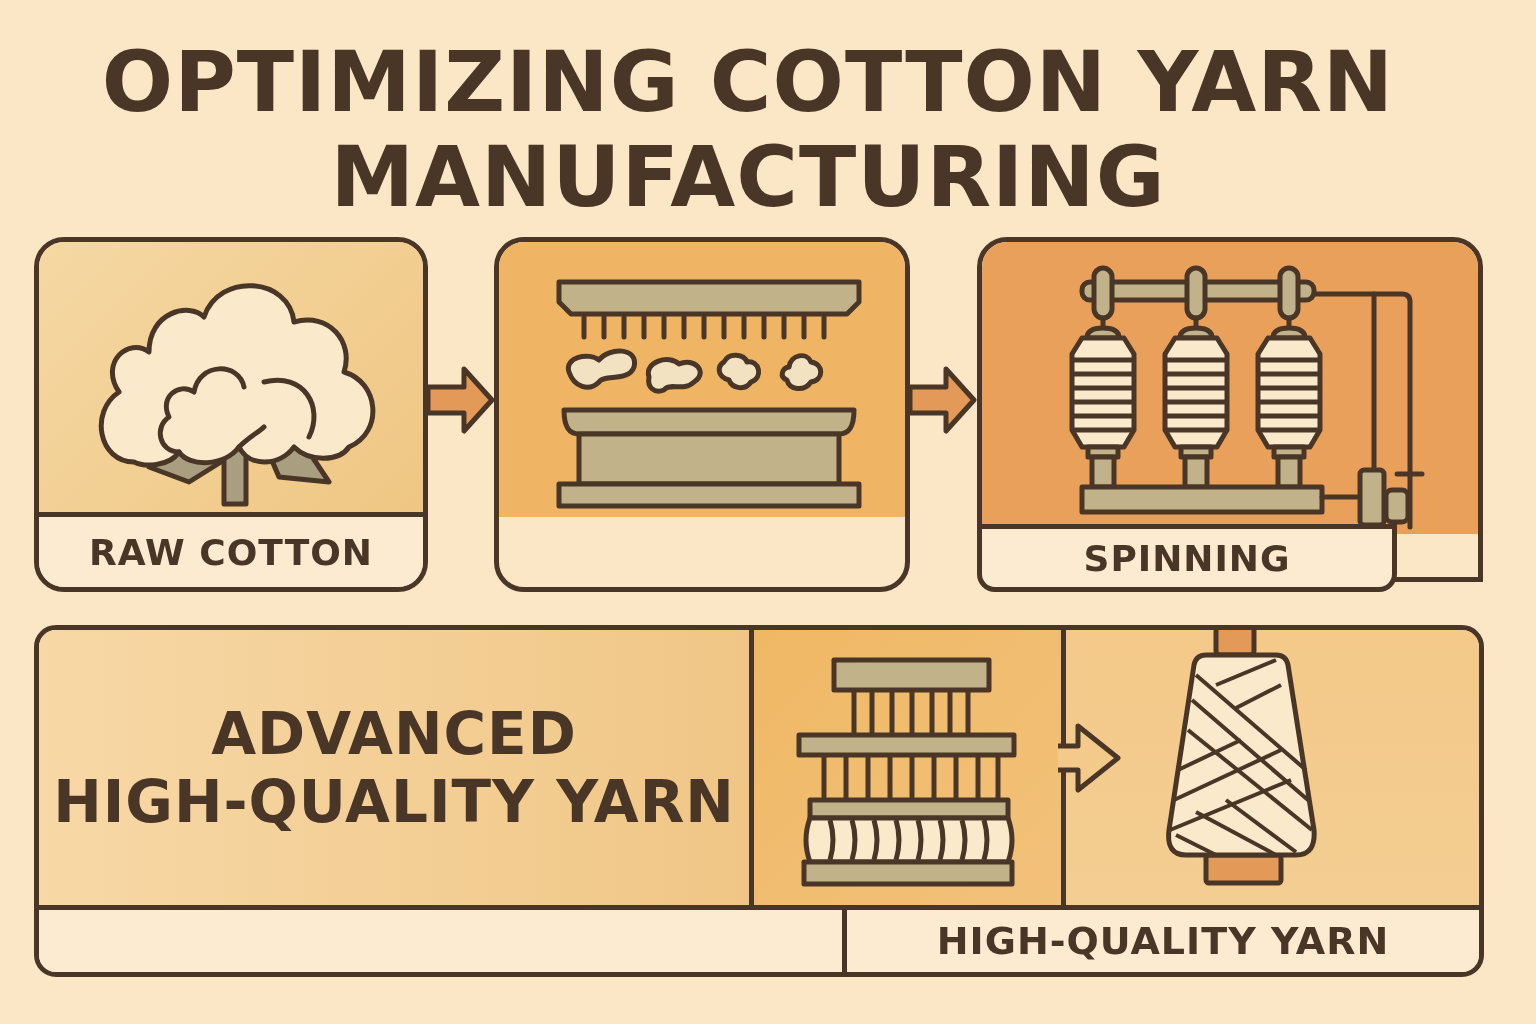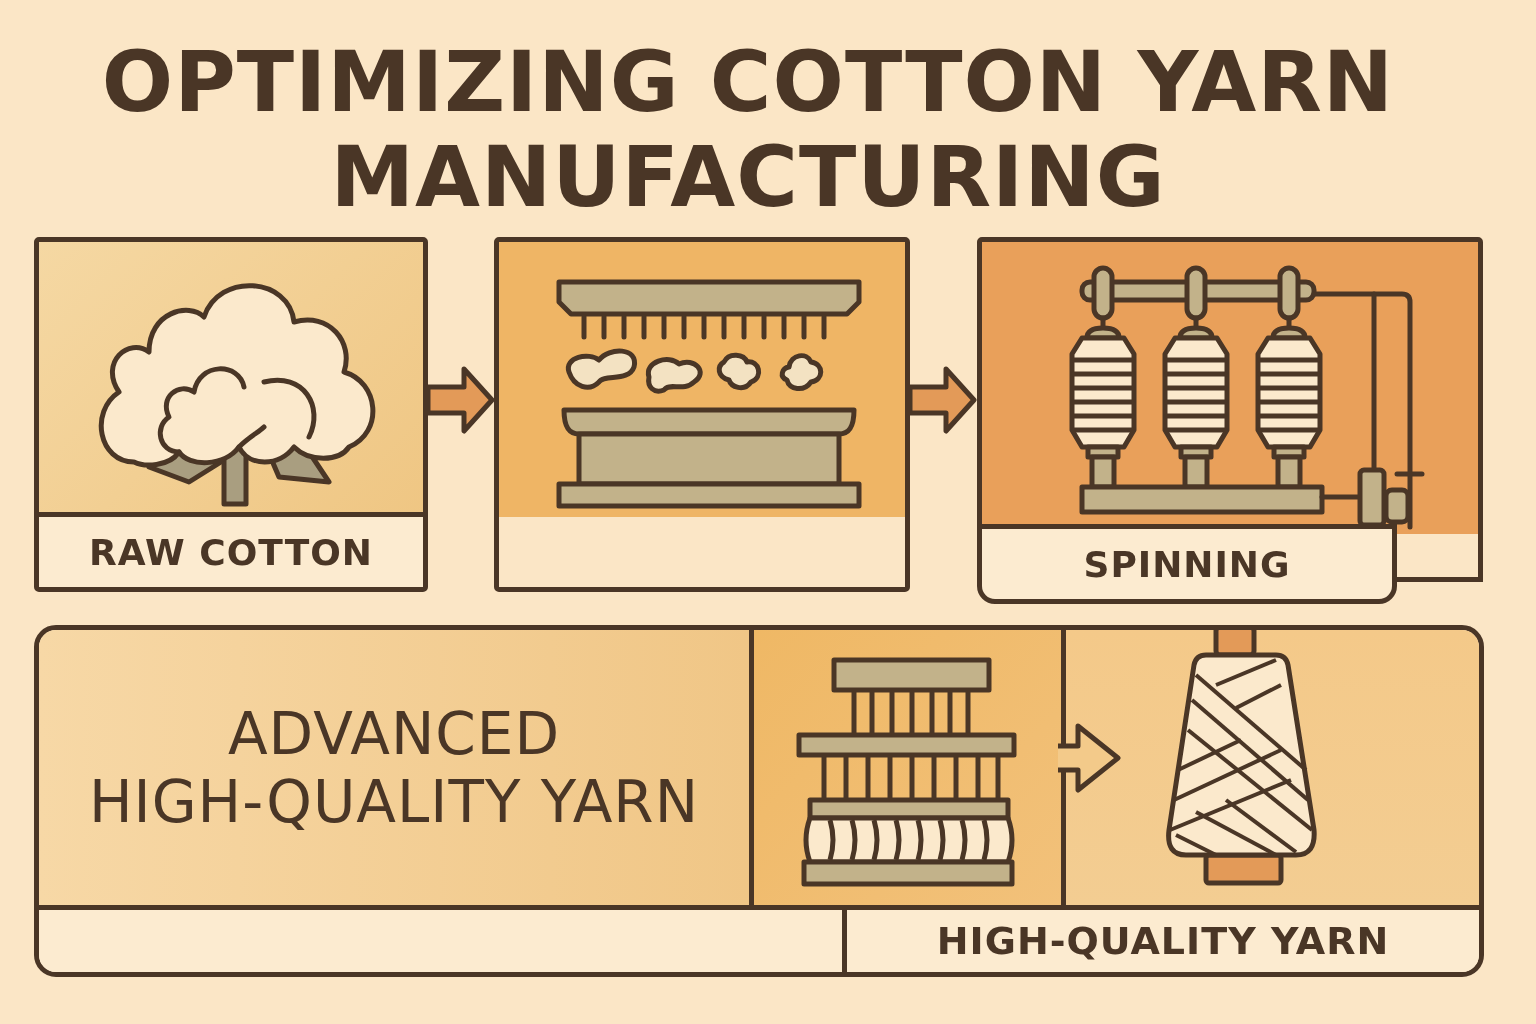--- a/index.html
+++ b/index.html
@@ -1,37 +1,37 @@
 <!DOCTYPE html>
 <html><head>
 <meta charset="utf-8">
 <style>
   html,body{margin:0;padding:0;}
   body{width:1536px;height:1024px;background:#fbe6c6;position:relative;overflow:hidden;font-family:"DejaVu Sans","Liberation Sans",sans-serif;color:#4a3626;}
   .title{position:absolute;left:0;width:1536px;text-align:center;font-weight:bold;font-size:84px;line-height:1;letter-spacing:1px;color:#4a3626;}
   .t1{top:40px;left:-20px;}
   .t2{top:135px;left:-20px;}
-  .card{position:absolute;border:5px solid #4a3626;border-radius:5px;box-sizing:border-box;overflow:hidden;}
+  .card{position:absolute;border:5px solid #4a3626;border-radius:30px;box-sizing:border-box;overflow:hidden;}
   .card .art{position:absolute;left:0;right:0;top:0;}
   .card .lbl{position:absolute;left:0;right:0;bottom:0;background:#fcebd0;border-top:5px solid #4a3626;display:flex;align-items:center;justify-content:center;font-weight:bold;font-size:36px;letter-spacing:1px;}
   #c1{left:34px;top:237px;width:394px;height:355px;}
   #c1 .art{bottom:70px;background:linear-gradient(135deg,#f5d8a3,#efc683);}
   #c1 .lbl{height:70px;}
   #c2{left:494px;top:237px;width:416px;height:355px;}
   #c2 .art{bottom:70px;background:#efb565;}
   #c2 .lbl{height:70px;}
   #c3{left:977px;top:237px;width:506px;height:345px;border-bottom-right-radius:0;}
   #c3 .art{height:292px;background:#e9a05a;}
   .arrow{position:absolute;}
   #bottom{position:absolute;left:34px;top:625px;width:1450px;height:352px;border:5px solid #4a3626;border-radius:22px;box-sizing:border-box;overflow:hidden;background:#fbe6c6;}
   .panel{position:absolute;top:0;height:275px;}
   #p-left{left:0;width:715px;background:linear-gradient(90deg,#f7d8a6,#f0c686);border-right:5px solid #4a3626;box-sizing:border-box;display:flex;align-items:center;justify-content:center;}
   #p-loom{left:715px;width:312px;background:linear-gradient(135deg,#efb865,#f2c17a);border-right:5px solid #4a3626;box-sizing:border-box;}
   #p-cone{left:1027px;right:0;background:linear-gradient(180deg,#f4c989,#f3cd92);}
-  .adv{text-align:center;font-weight:normal;font-size:58px;line-height:68px;color:#4a3626;letter-spacing:1px;}
+  .adv{text-align:center;font-weight:bold;font-size:58px;line-height:68px;color:#4a3626;letter-spacing:1px;}
   .strip{position:absolute;top:275px;bottom:0;border-top:5px solid #4a3626;box-sizing:border-box;background:#fcebd0;}
   #s1{left:0;width:808px;border-right:5px solid #4a3626;}
   #s2{left:808px;right:0;display:flex;align-items:center;justify-content:center;font-weight:bold;font-size:38px;letter-spacing:1px;}
 </style>
 </head>
 <body>
 
 <div class="title t1">OPTIMIZING COTTON YARN</div>
 <div class="title t2">MANUFACTURING</div>
 
@@ -149,21 +149,21 @@
         </g>
         <rect x="100" y="245" width="240" height="25" fill="#c2b28a"></rect>
         <line x1="340" y1="255" x2="380" y2="255"></line>
         <rect x="378" y="228" width="24" height="55" rx="4" fill="#c2b28a"></rect>
         <rect x="404" y="248" width="22" height="32" rx="6" fill="#c2b28a"></rect>
         <line x1="415" y1="232" x2="440" y2="232"></line>
       </g>
     </svg>
   </div>
 </div>
-<div class="card" style="left:977px;top:524px;width:420px;height:80px;border-radius:0 0 18px 18px;background:#fcebd0;display:flex;align-items:center;justify-content:center;font-weight:bold;font-size:36px;letter-spacing:1px;">SPINNING</div>
+<div class="card" style="left:977px;top:524px;width:420px;height:68px;border-radius:0 0 18px 18px;background:#fcebd0;display:flex;align-items:center;justify-content:center;font-weight:bold;font-size:36px;letter-spacing:1px;">SPINNING</div>
 
 <div id="bottom">
   <div class="panel" id="p-left">
     <div class="adv">
       <div>ADVANCED</div>
       <div>HIGH-QUALITY YARN</div>
     </div>
   </div>
   <div class="panel" id="p-loom">
     <svg width="307" height="275" viewBox="0 0 307 275">

